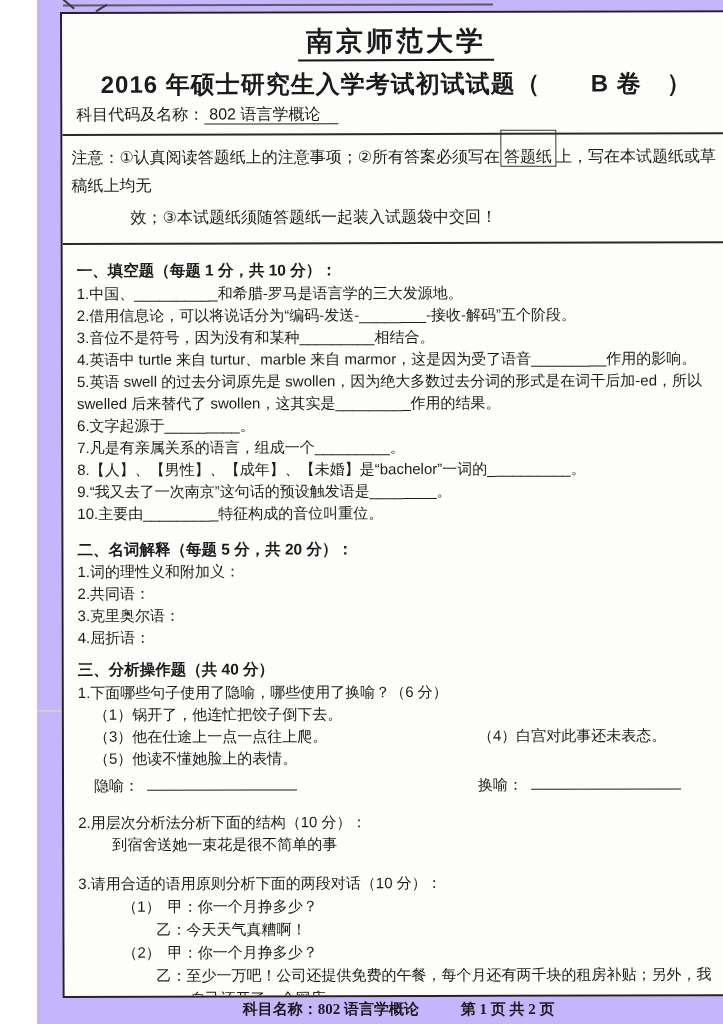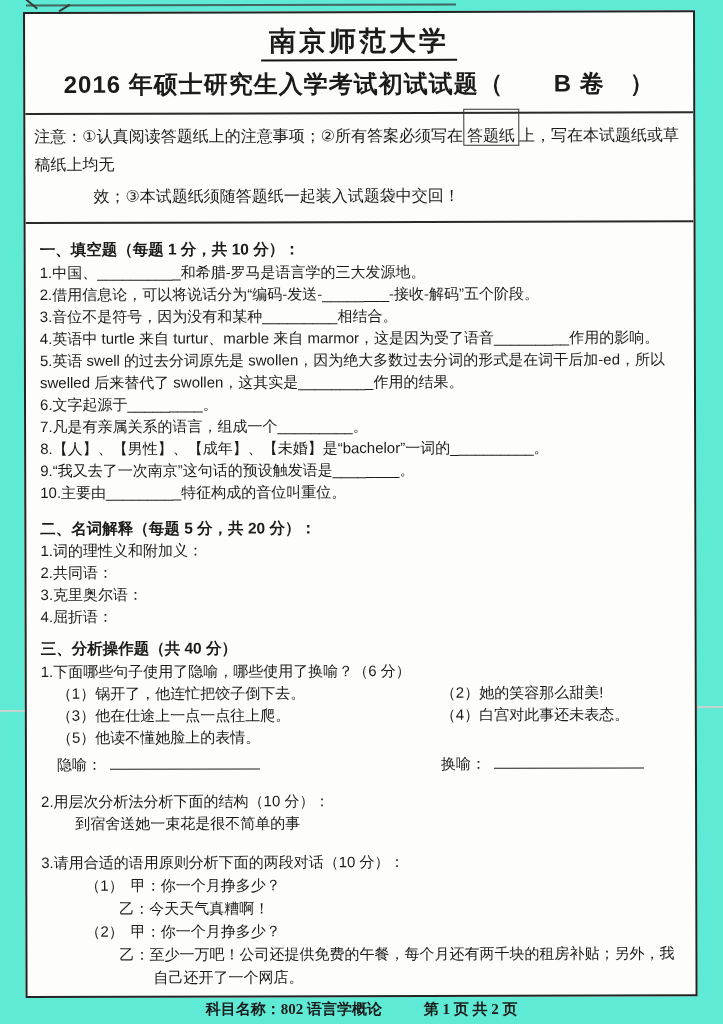--- a/index.html
+++ b/index.html
@@ -3,21 +3,21 @@
 <meta charset="utf-8">
 <style>
   html,body{margin:0;padding:0;}
   body{
     width:723px;height:1024px;overflow:hidden;position:relative;
     background:#ffffff;
     font-family:"Liberation Sans","DejaVu Sans",sans-serif;
     color:#1b1b1b;
     -webkit-font-smoothing:antialiased;
   }
-  .page{position:absolute;inset:0;background:#5eead4;}
+  .page{position:absolute;inset:0;background:#c4b5fd;margin-left:37px;}
 
   
   .art{position:absolute;background:#3a3a3a;}
   .art-topline{left:26px;top:4px;width:430px;height:2px;opacity:.75;transform:rotate(-.15deg);}
   .art-corner1{left:24px;top:3px;width:15px;height:2px;transform:rotate(40deg);}
   .art-corner2{left:58px;top:7px;width:13px;height:2px;transform:rotate(-32deg);}
   .art-dot{left:641px;top:465px;width:5px;height:4px;border-radius:1px;background:#2e2e2e;}
   .art-crease{left:0;top:708px;width:723px;height:1.5px;background:#d2d2cd;transform:rotate(-.3deg);opacity:.9;}
 
   .sheet{
@@ -88,20 +88,23 @@
   <div class="art art-corner2"></div>
   <div class="art art-dot"></div>
   <div class="art art-crease"></div>
 
   <div class="sheet">
 
     <div class="header">
       <div class="university">南京师范大学</div>
       <div class="exam-title">2016 年硕士研究生入学考试初试试题（　　B 卷　）</div>
       <div class="subject-row">
+        <div class="subject">
+          <span>科目代码及名称：</span><span class="u-subject">802  语言学概论</span>
+        </div>
       </div>
     </div>
 
     <div class="notice">
       <div class="notice-line1">
         <span>注意：①认真阅读答题纸上的注意事项；②所有答案必须写在</span><span class="boxed">答题纸</span><span>上，写在本试题纸或草稿纸上均无</span>
       </div>
       <div class="notice-line2">效；③本试题纸须随答题纸一起装入试题袋中交回！</div>
     </div>
 
@@ -128,21 +131,20 @@
         <div>3.克里奥尔语：</div>
         <div>4.屈折语：</div>
       </div>
 
       <div class="sec3">
         <div class="sec-heading">三、分析操作题（共 40 分）</div>
 
         <div class="q-text">1.下面哪些句子使用了隐喻，哪些使用了换喻？（6 分）</div>
         <div class="q1-row">
           <div class="q1-left">（1）锅开了，他连忙把饺子倒下去。</div>
-          <div class="q1-right">（2）她的笑容那么甜美!</div>
         </div>
         <div class="q1-row">
           <div class="q1-left">（3）他在仕途上一点一点往上爬。</div>
           <div class="q1-right">（4）白宫对此事还未表态。</div>
         </div>
         <div class="q1-row">
           <div class="q1-left">（5）他读不懂她脸上的表情。</div>
         </div>
         <div class="q1-answers">
           <div class="ans-left">

